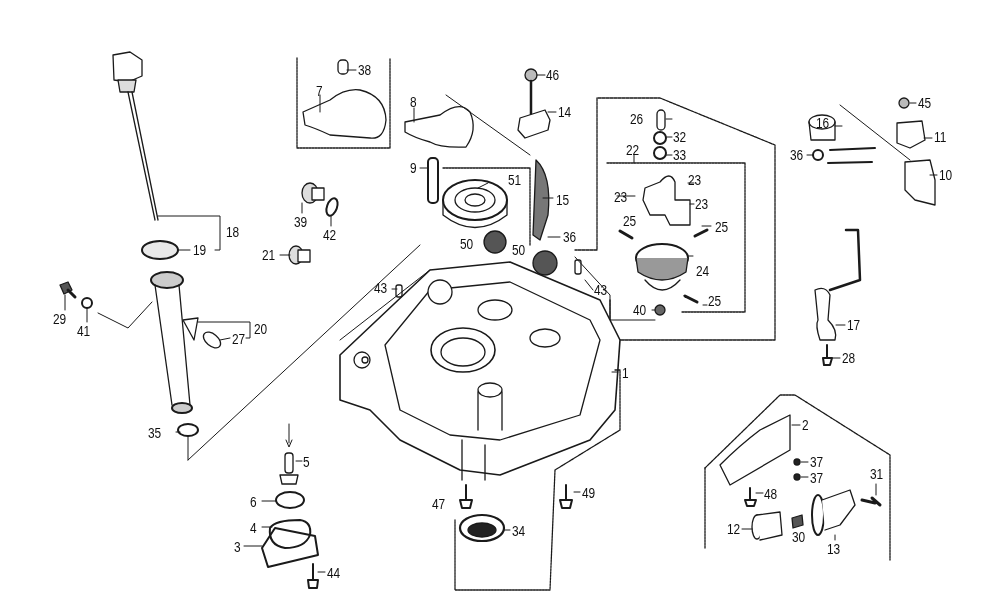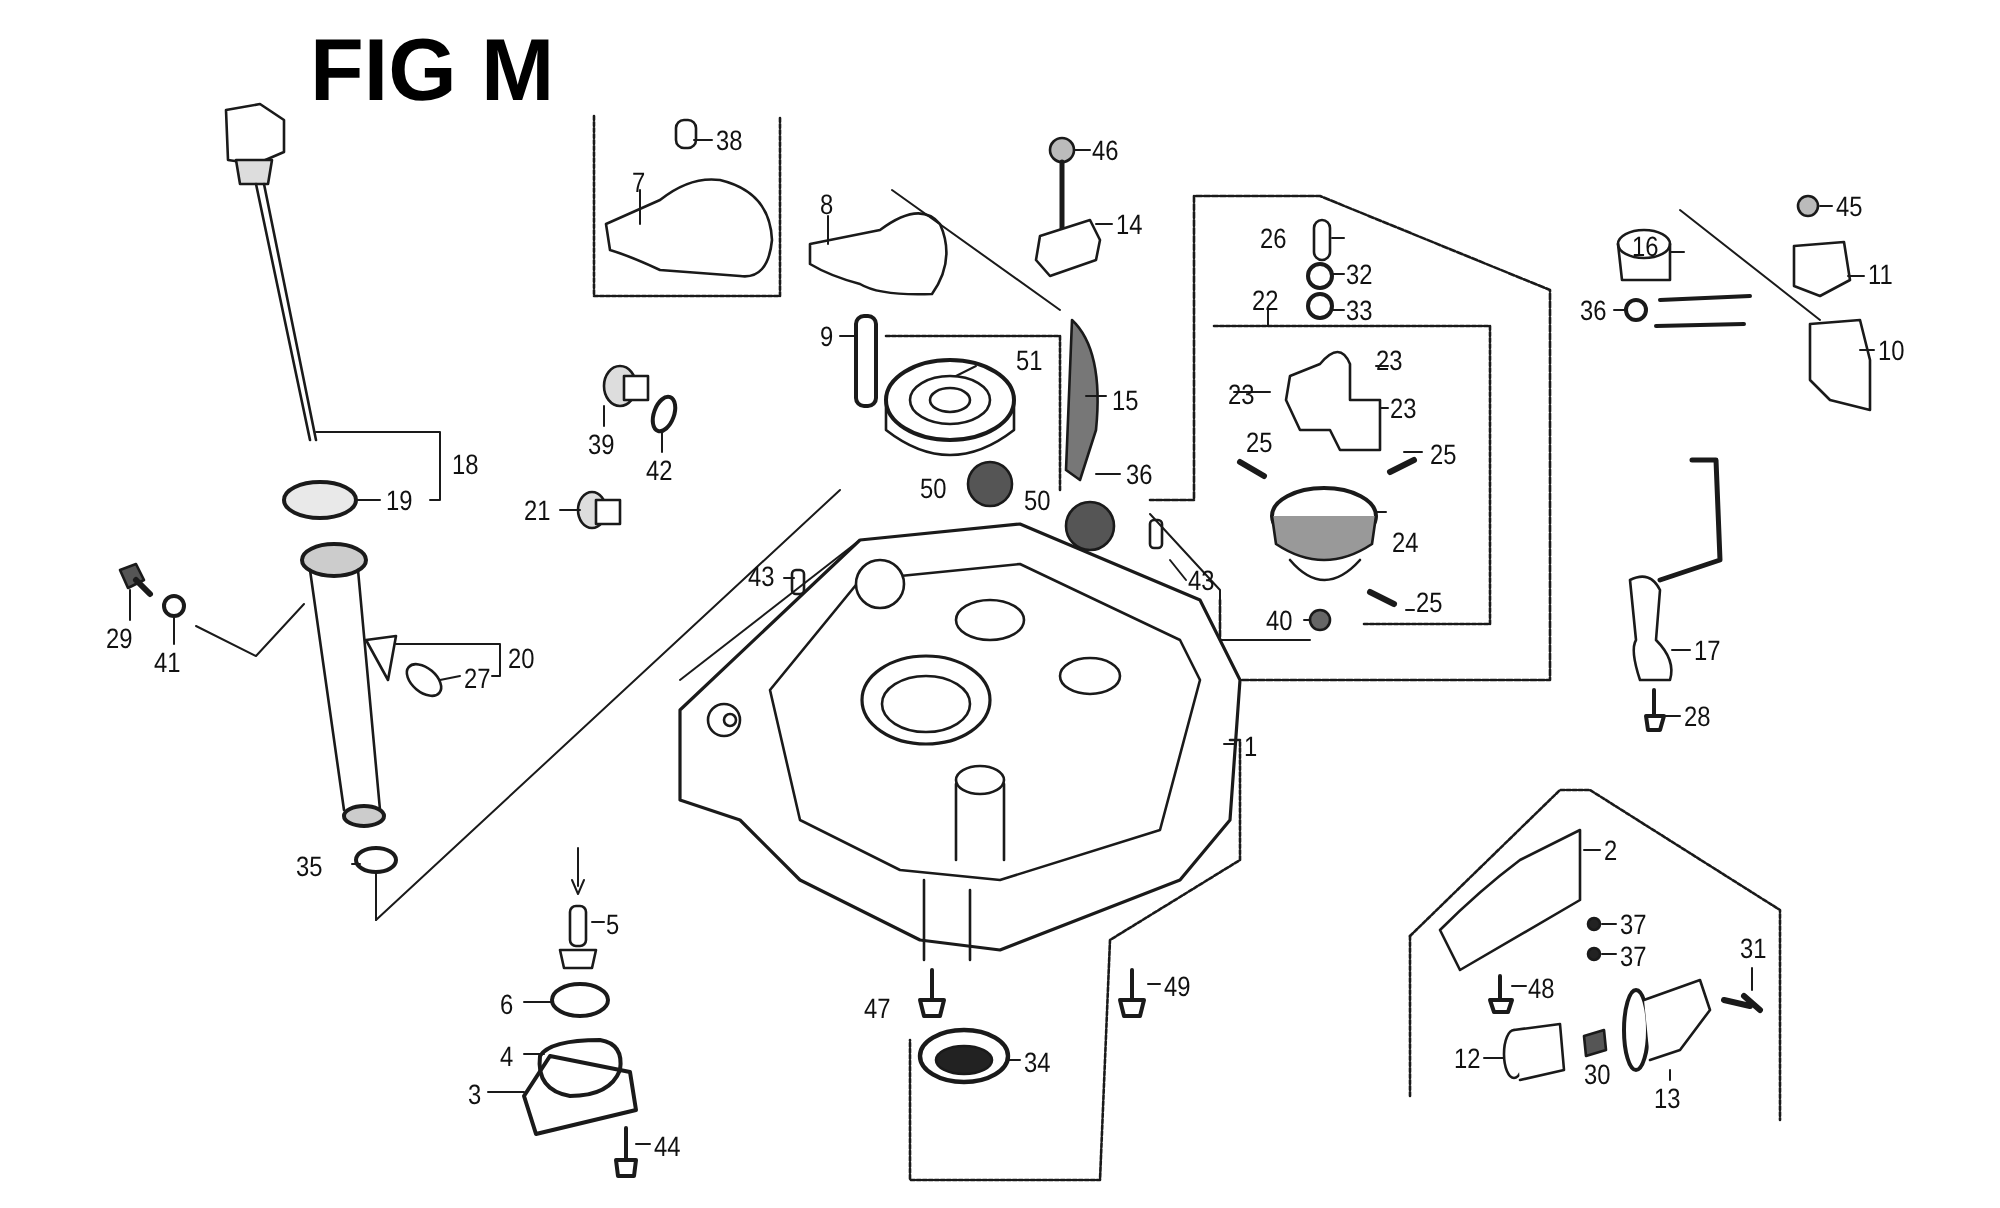--- a/index.html
+++ b/index.html
@@ -6,21 +6,20 @@
     #stage { position: relative; width: 1000px; height: 604px; overflow: hidden; background: #ffffff; font-family: "Liberation Sans", sans-serif; }
     #title { position: absolute; left: 155px; top: 14px; font-size: 44px; font-weight: bold; color: #000; letter-spacing: 0px; line-height: 1; }
     svg#art { position: absolute; left: 0; top: 0; }
     .lbl { position: absolute; font-family: "Liberation Sans", sans-serif; font-size: 14px; color: #111; line-height: 1; transform: scaleX(0.85); transform-origin: left top; white-space: nowrap; }
     .part { cursor: pointer; }
   </style>
 </head>
 <body>
 
 <div id="stage">
-  <div id="title">FIG M</div>
 
   <svg id="art" width="1000" height="604" viewBox="0 0 1000 604" fill="none" stroke="#1a1a1a" stroke-width="1.3" stroke-linecap="round" stroke-linejoin="round">
 
     <g class="part">
       <path d="M113 55 L130 52 L142 60 L142 76 L128 82 L114 80 Z" fill="#fff"></path>
       <path d="M118 80 L136 80 L134 92 L120 92 Z" fill="#ddd"></path>
       <line x1="128" y1="92" x2="155" y2="220"></line>
       <line x1="132" y1="92" x2="158" y2="220"></line>
     </g>
 

